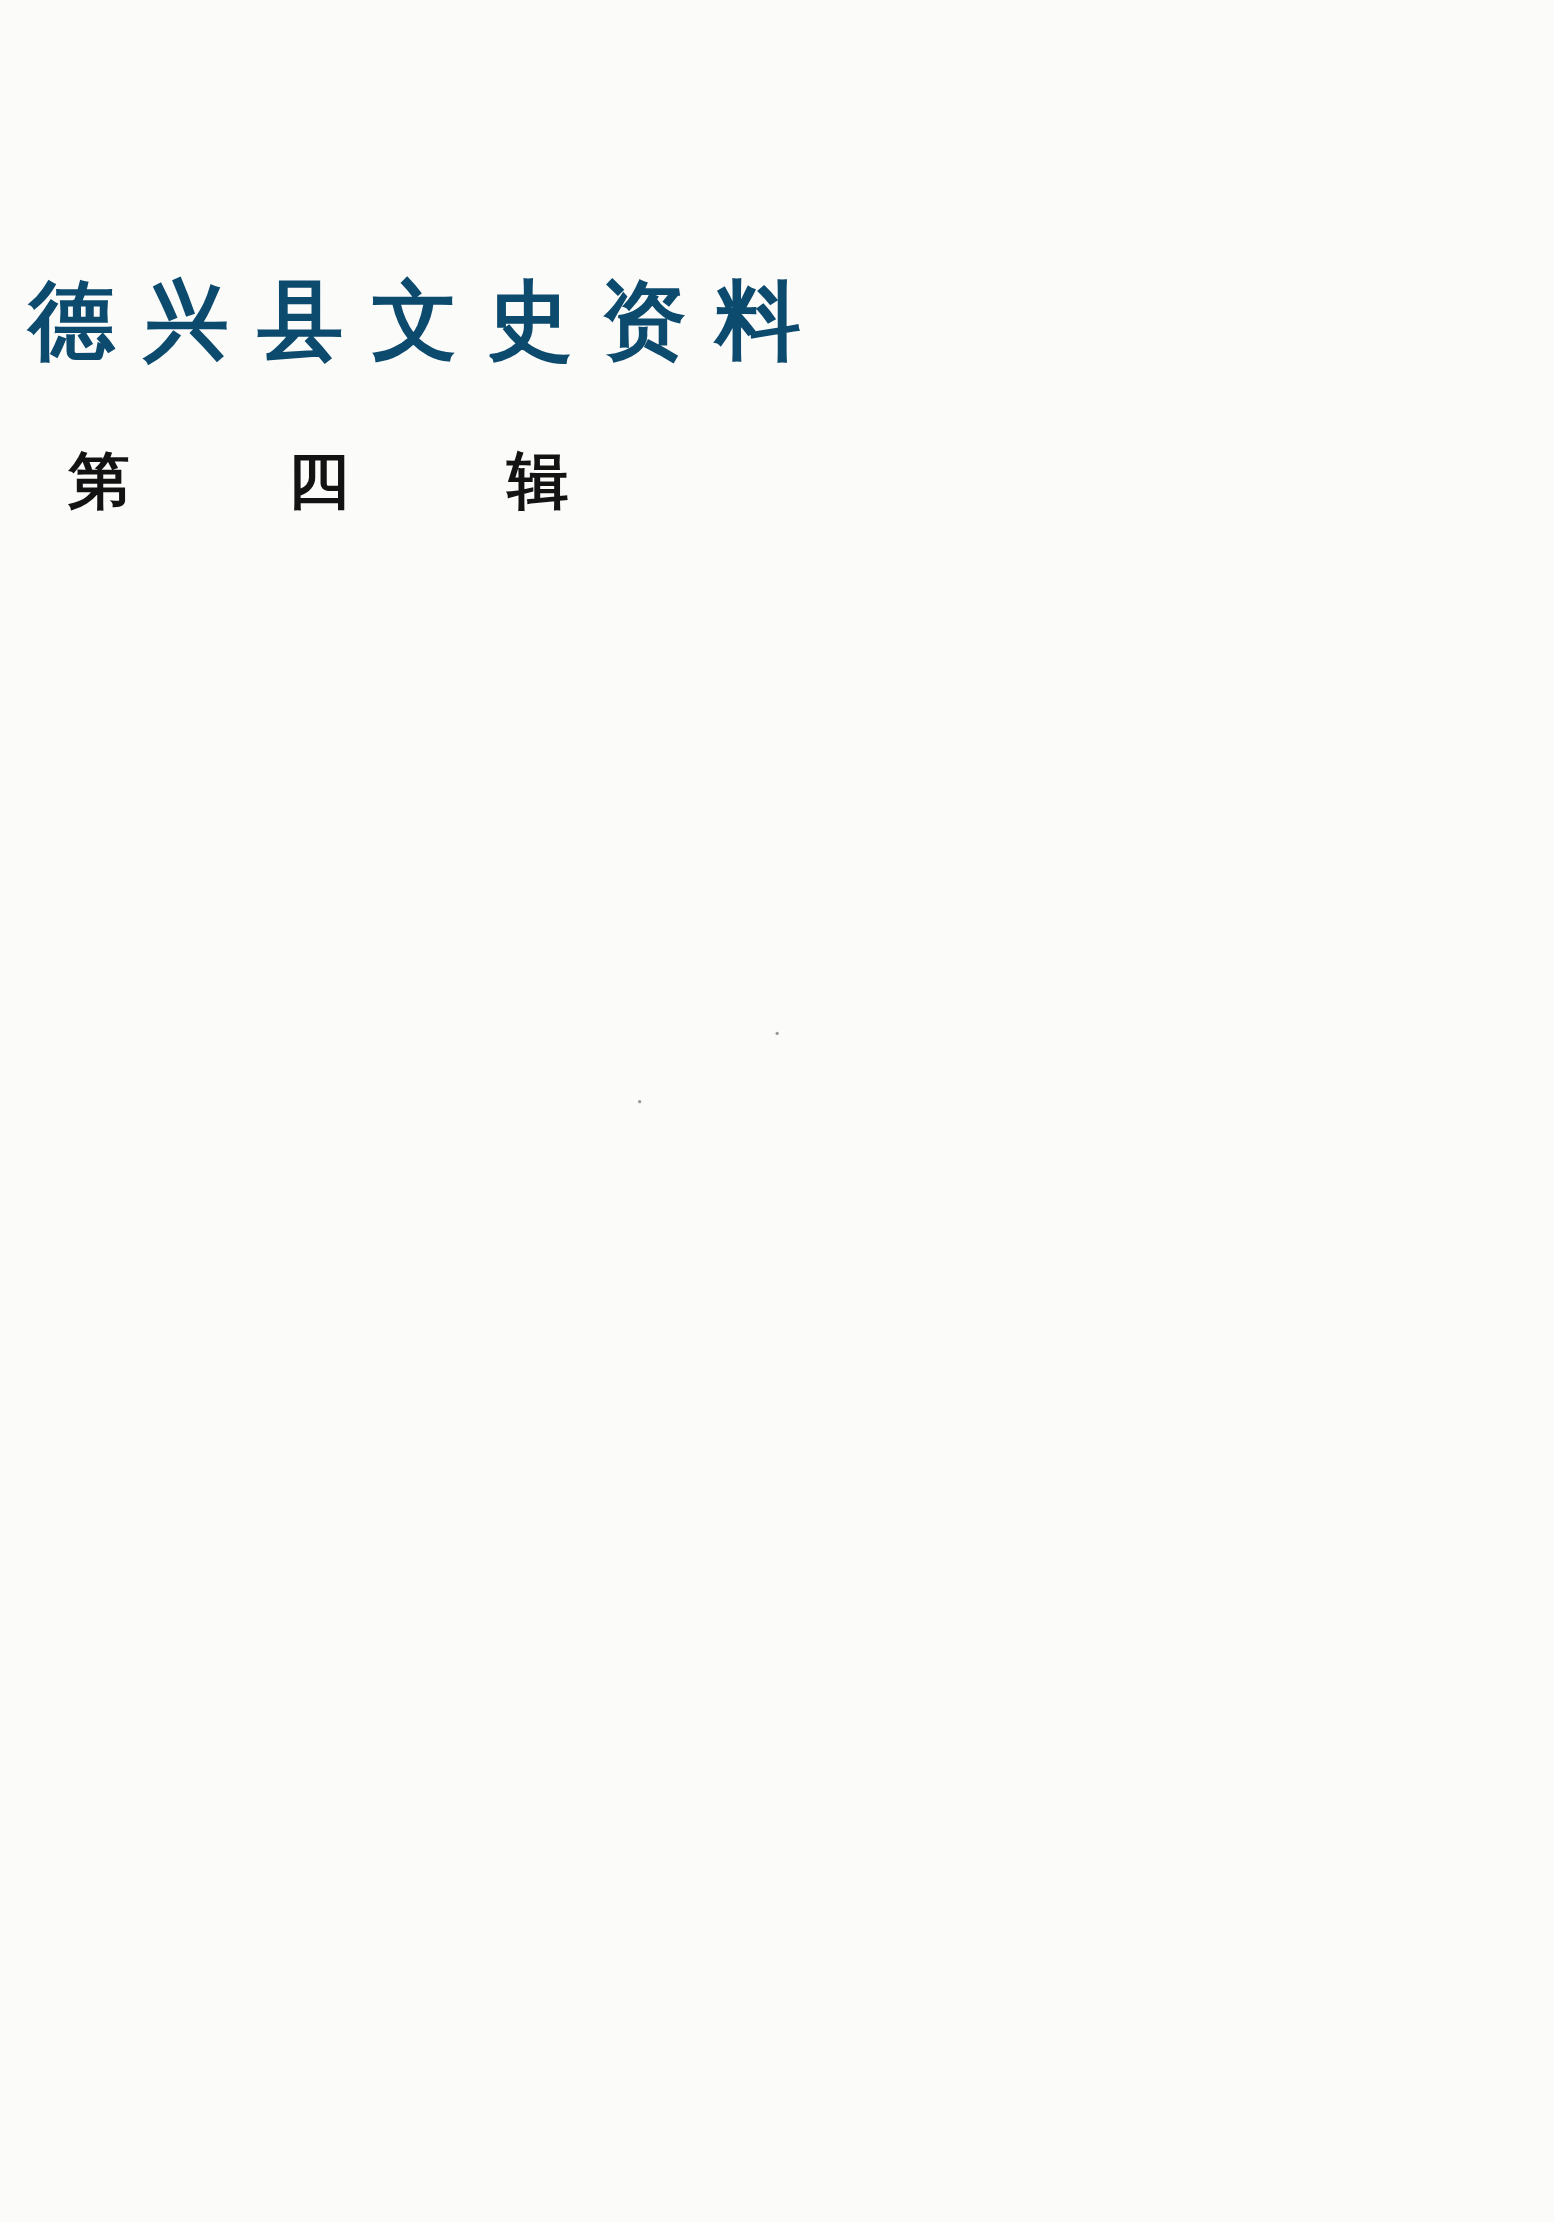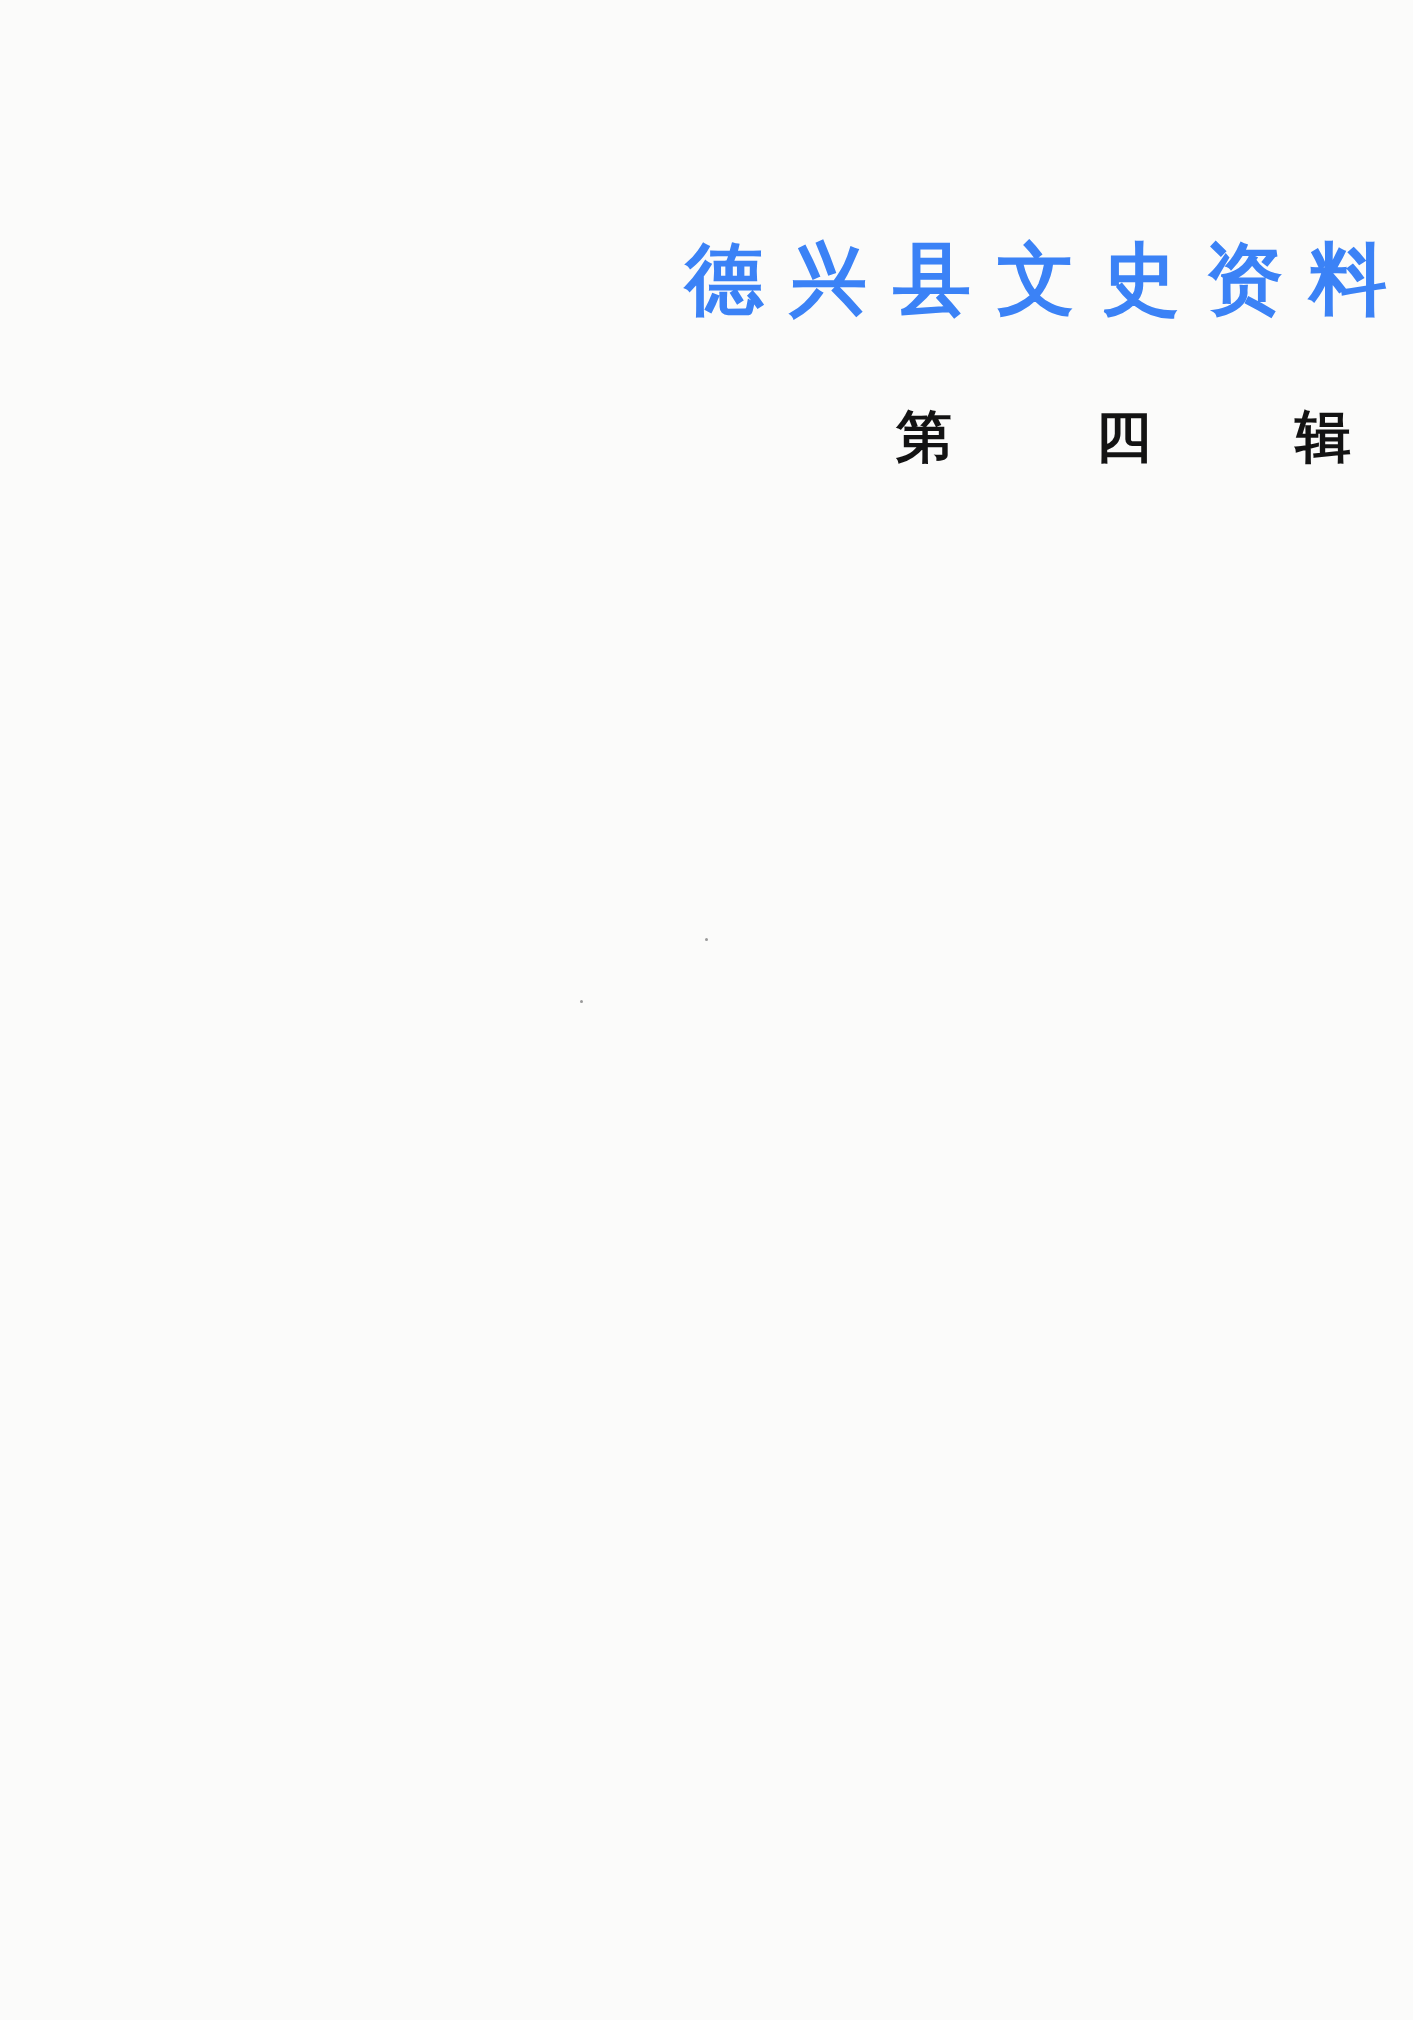--- a/index.html
+++ b/index.html
@@ -25,39 +25,39 @@
     pointer-events: none;
   }
   .content {
     position: relative;
     width: 100%;
     height: 100%;
   }
 
   .title-main {
     position: absolute;
-    top: 228px;
+    top: 240px;
     left: 0;
     width: 100%;
-    text-align: right;
+    text-align: left;
     font-size: 78px;
     font-weight: bold;
     letter-spacing: 26px;
     text-indent: 26px;
-    color: #3b82f6;
+    color: #0c4a6e;
     font-family: "DejaVu Sans", sans-serif;
     white-space: nowrap;
   }
 
   .title-volume {
     position: absolute;
     top: 400px;
     left: 0;
     width: 100%;
-    text-align: right;
+    text-align: left;
     font-size: 56px;
     font-weight: bold;
     letter-spacing: 62px;
     text-indent: 62px;
     color: #131313;
     white-space: nowrap;
   }
 
   .dot-mark {
     position: absolute;

